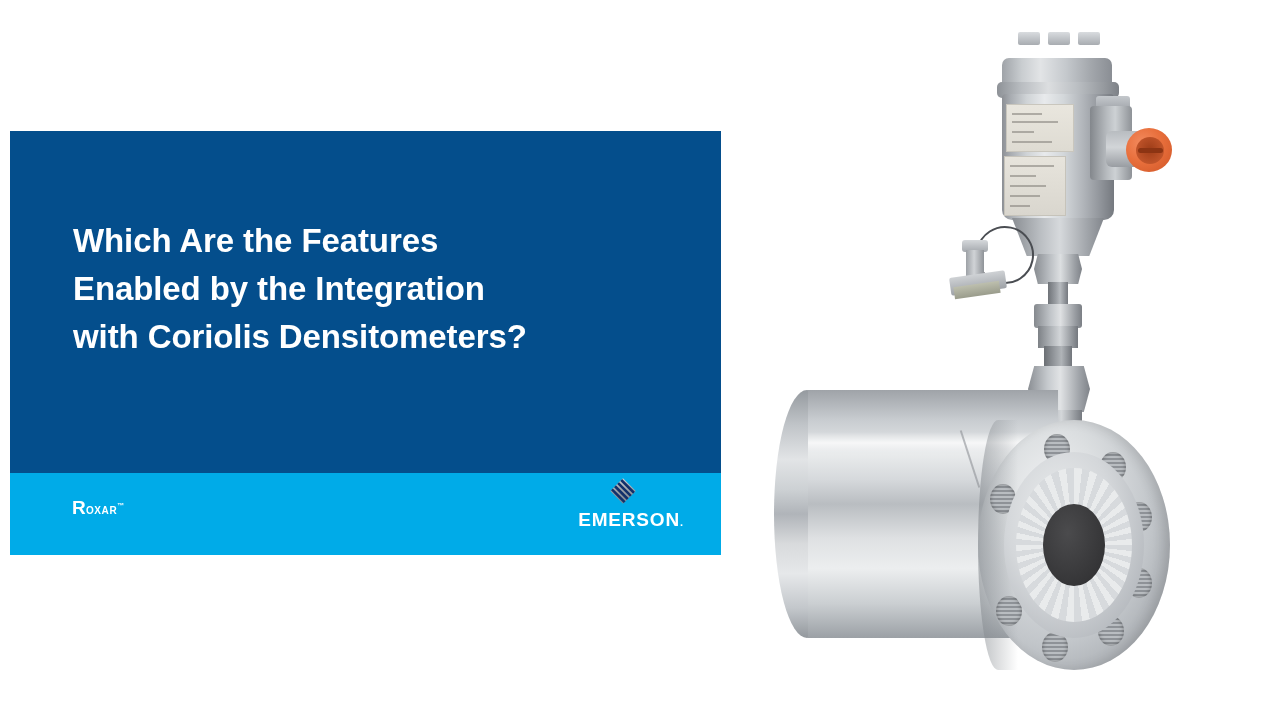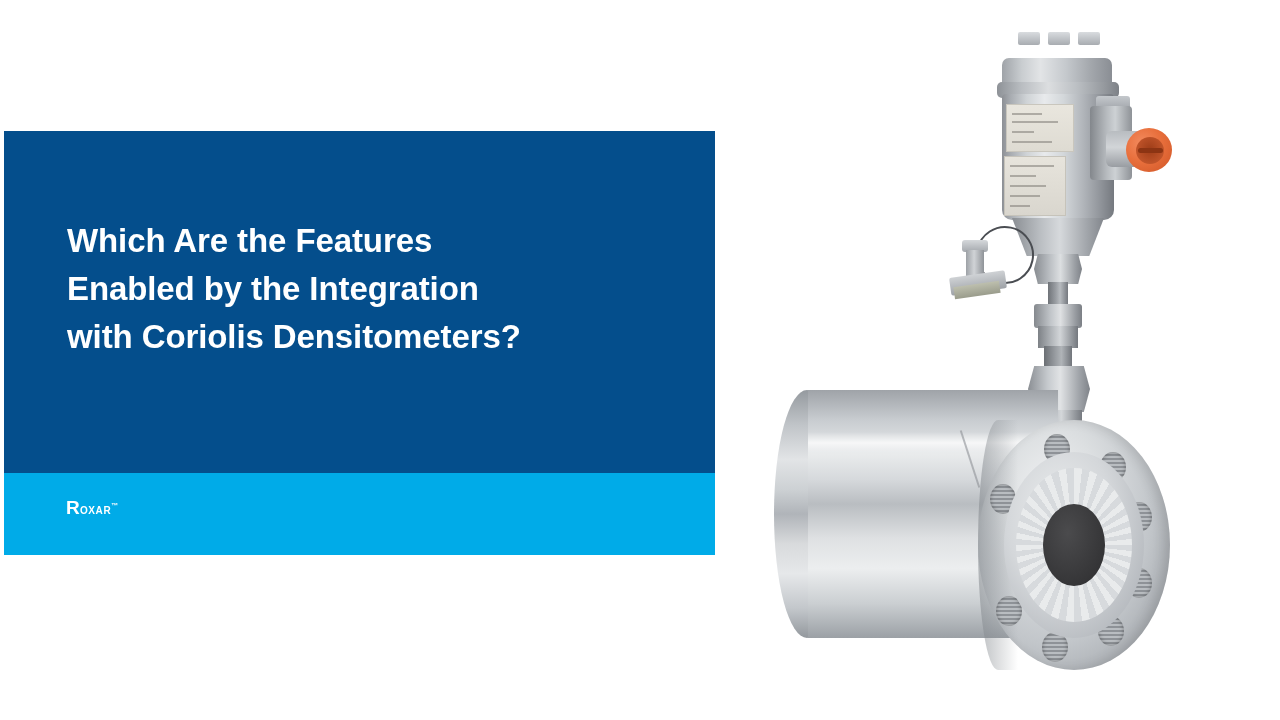--- a/index.html
+++ b/index.html
@@ -14,21 +14,21 @@
 
   .slide {
     position:relative;
     width:1280px; height:720px;
     background:#ffffff;
   }
 
   
   .panel {
     position:absolute;
-    left:4px; top:131px;
+    left:10px; top:131px;
     width:711px; height:424px;
   }
 
   .panel-body {
     position:absolute;
     left:0; top:0;
     width:711px; height:342px;
     background:#044E8C;
   }
 
@@ -367,20 +367,41 @@
 Enabled by the Integration
 with Coriolis Densitometers?</div>
     </div>
 
     <div class="panel-footer">
 
       <div class="roxar-logo">
         <span class="cap">R</span><span class="rest">OXAR</span><span class="tm">™</span>
       </div>
 
+      <div class="emerson-logo">
+        <div class="emerson-mark">
+          <svg width="26" height="26" viewBox="0 0 26 26" aria-hidden="true">
+            <defs>
+              <linearGradient id="emgA" x1="0" y1="0" x2="1" y2="1">
+                <stop offset="0" stop-color="#cfd3d6"></stop>
+                <stop offset="0.5" stop-color="#9aa0a6"></stop>
+                <stop offset="1" stop-color="#7c828a"></stop>
+              </linearGradient>
+            </defs>
+            <g transform="rotate(45 13 13)">
+              <rect x="4" y="4" width="18" height="18" fill="url(#emgA)"></rect>
+              <rect x="4" y="5.2" width="18" height="2.6" fill="#12306b"></rect>
+              <rect x="4" y="9.6" width="18" height="2.6" fill="#12306b"></rect>
+              <rect x="4" y="14.0" width="18" height="2.6" fill="#12306b"></rect>
+              <rect x="4" y="18.4" width="18" height="2.6" fill="#12306b"></rect>
+            </g>
+          </svg>
+        </div>
+        <div class="emerson-word"><span>EMERSON</span><span class="tm">.</span></div>
+      </div>
 
     </div>
   </div>
 
   <div class="product">
 
     <div class="head-cap"></div>
     <div class="head-rib r1"></div>
     <div class="head-rib r2"></div>
     <div class="head-rib r3"></div>

